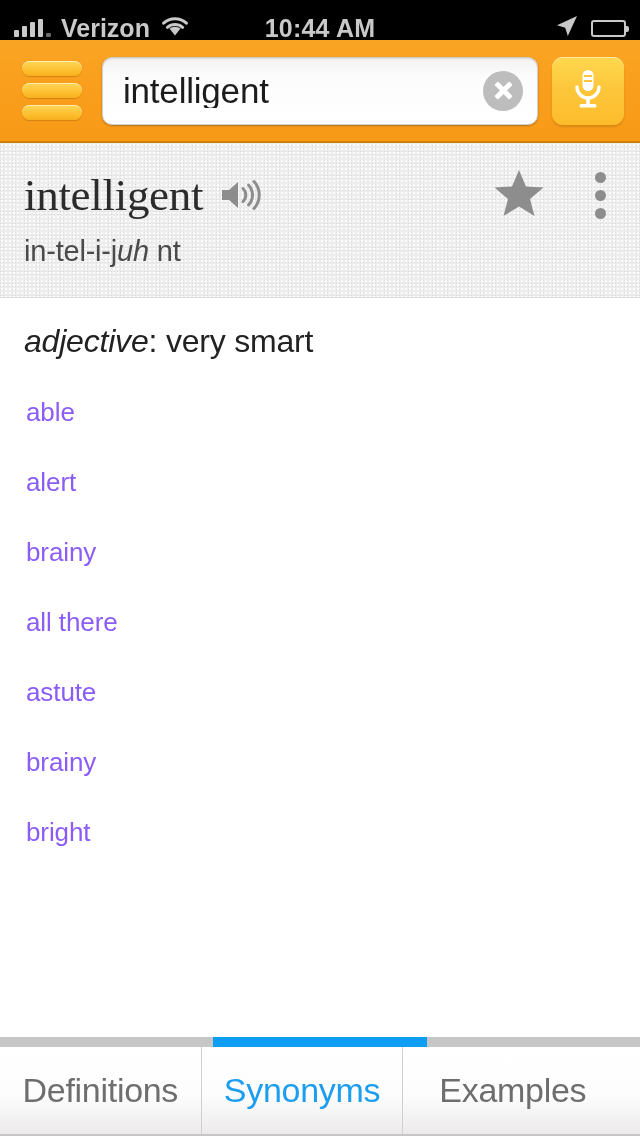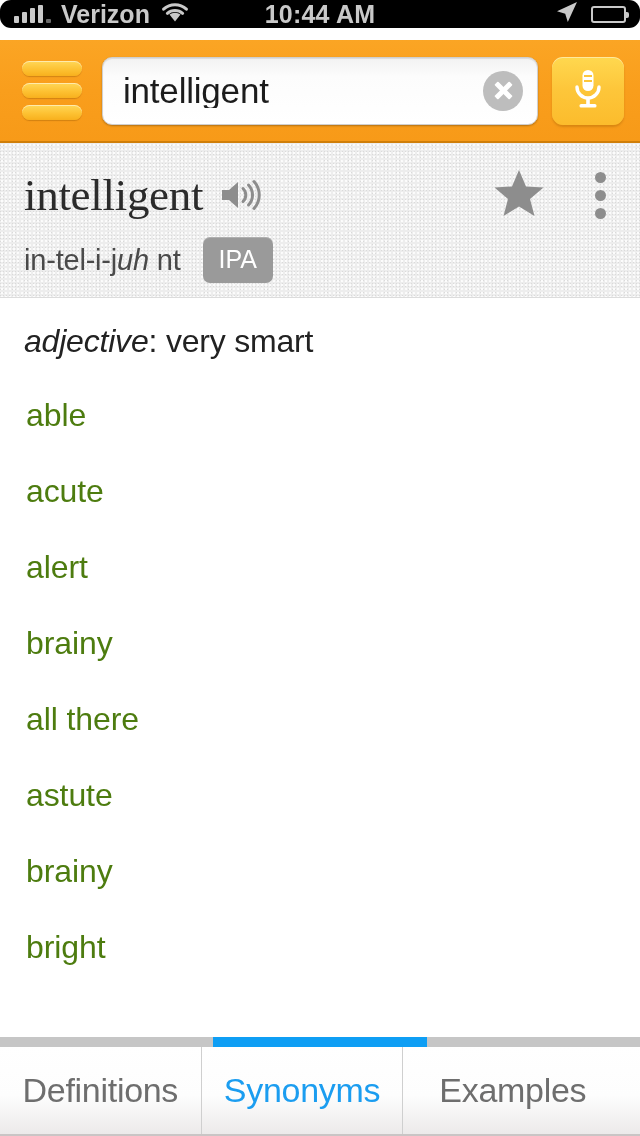--- a/index.html
+++ b/index.html
@@ -18,27 +18,26 @@
     width: 640px;
     height: 1136px;
     overflow: hidden;
   }
 
   
   .statusbar {
     position: absolute;
     top: 0; left: 0;
     width: 640px;
-    height: 28px;
+    height: 56px;
     background: #000000;
     color: #c8c8c8;
     display: flex;
     align-items: center;
     padding: 0 14px;
-    border-radius: 11px;
   }
   .sb-left {
     display: flex;
     align-items: center;
     gap: 10px;
     flex: 0 0 auto;
   }
   .sb-center {
     position: absolute;
     left: 0; right: 0;
@@ -275,22 +274,22 @@
   }
   .sense-line {
     font-size: 32px;
     color: #222222;
     line-height: 1;
     margin-bottom: 42px;
     letter-spacing: -0.2px;
   }
   .sense-line em { font-style: italic; }
   .syn-item {
-    font-size: 32px;
-    color: #4d7c0f;
+    font-size: 26px;
+    color: #8b5cf6;
     line-height: 1;
     padding: 0 0 0 2px;
     margin-bottom: 44px;
     letter-spacing: -0.1px;
     cursor: pointer;
   }
 
   
   .tabbar {
     position: absolute;
@@ -411,29 +410,27 @@
         <span class="kebab">
           <i></i>
             <i></i>
             <i></i>
         </span>
       </div>
     </div>
 
     <div class="pron-row">
       <span class="pron"><span>in-tel-i-j</span><em>uh</em><span> nt</span></span>
-      <span class="ipa-badge">IPA</span>
     </div>
   </div>
 
   <div class="content">
     <div class="sense-line"><em>adjective</em><span>: </span><span>very smart</span></div>
     <div id="syn-list">
         <div class="syn-item">able</div>
-        <div class="syn-item">acute</div>
         <div class="syn-item">alert</div>
         <div class="syn-item">brainy</div>
         <div class="syn-item">all there</div>
         <div class="syn-item">astute</div>
         <div class="syn-item">brainy</div>
         <div class="syn-item">bright</div>
       </div>
   </div>
 
   <div class="tabbar">

